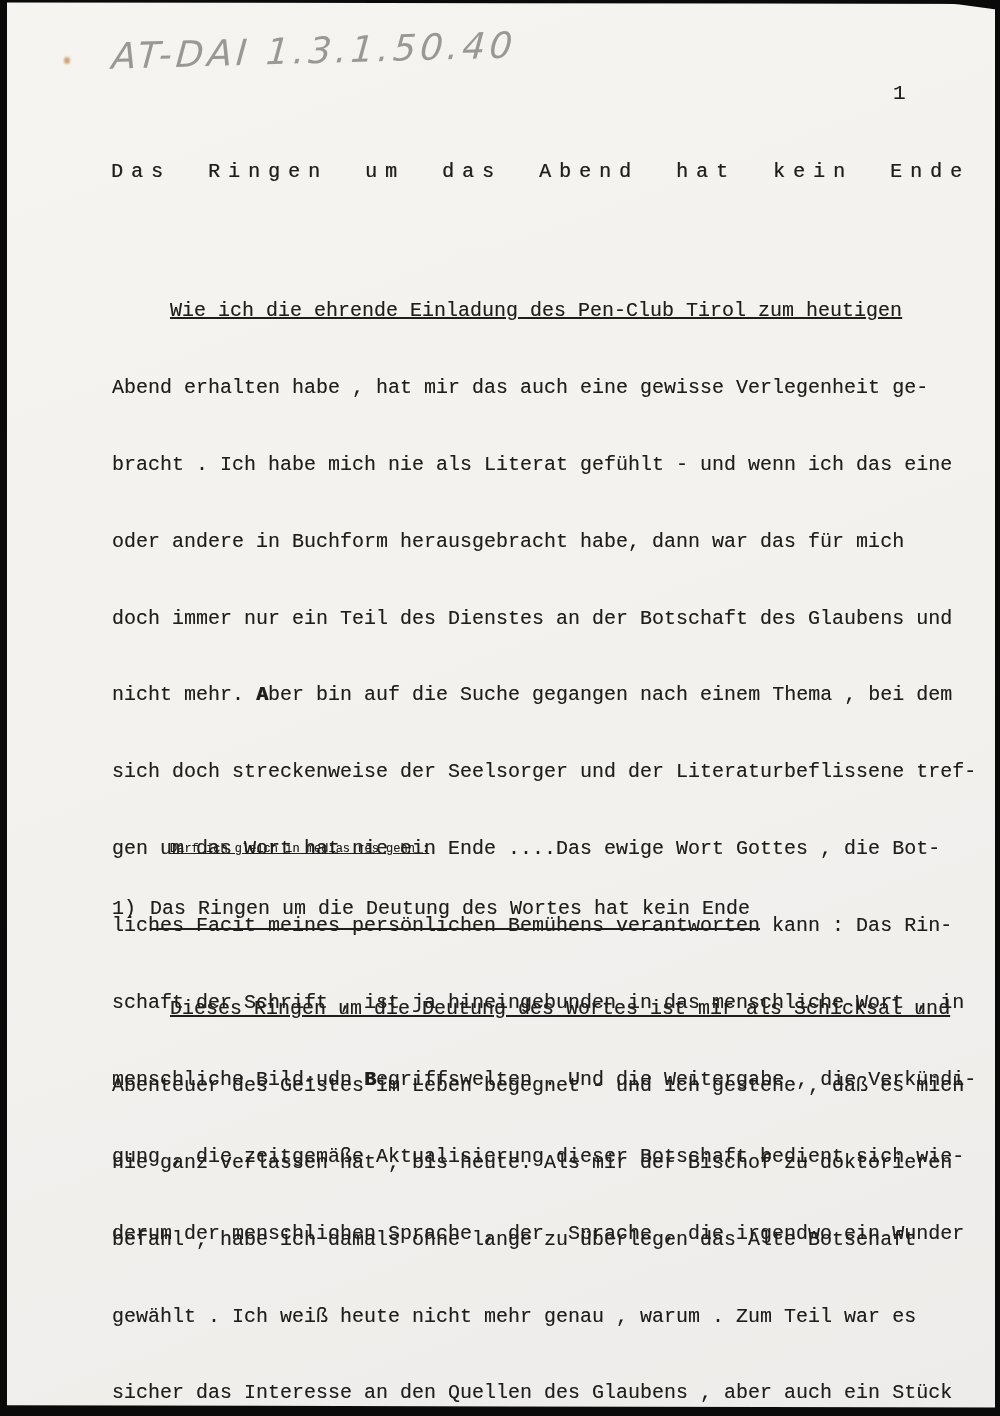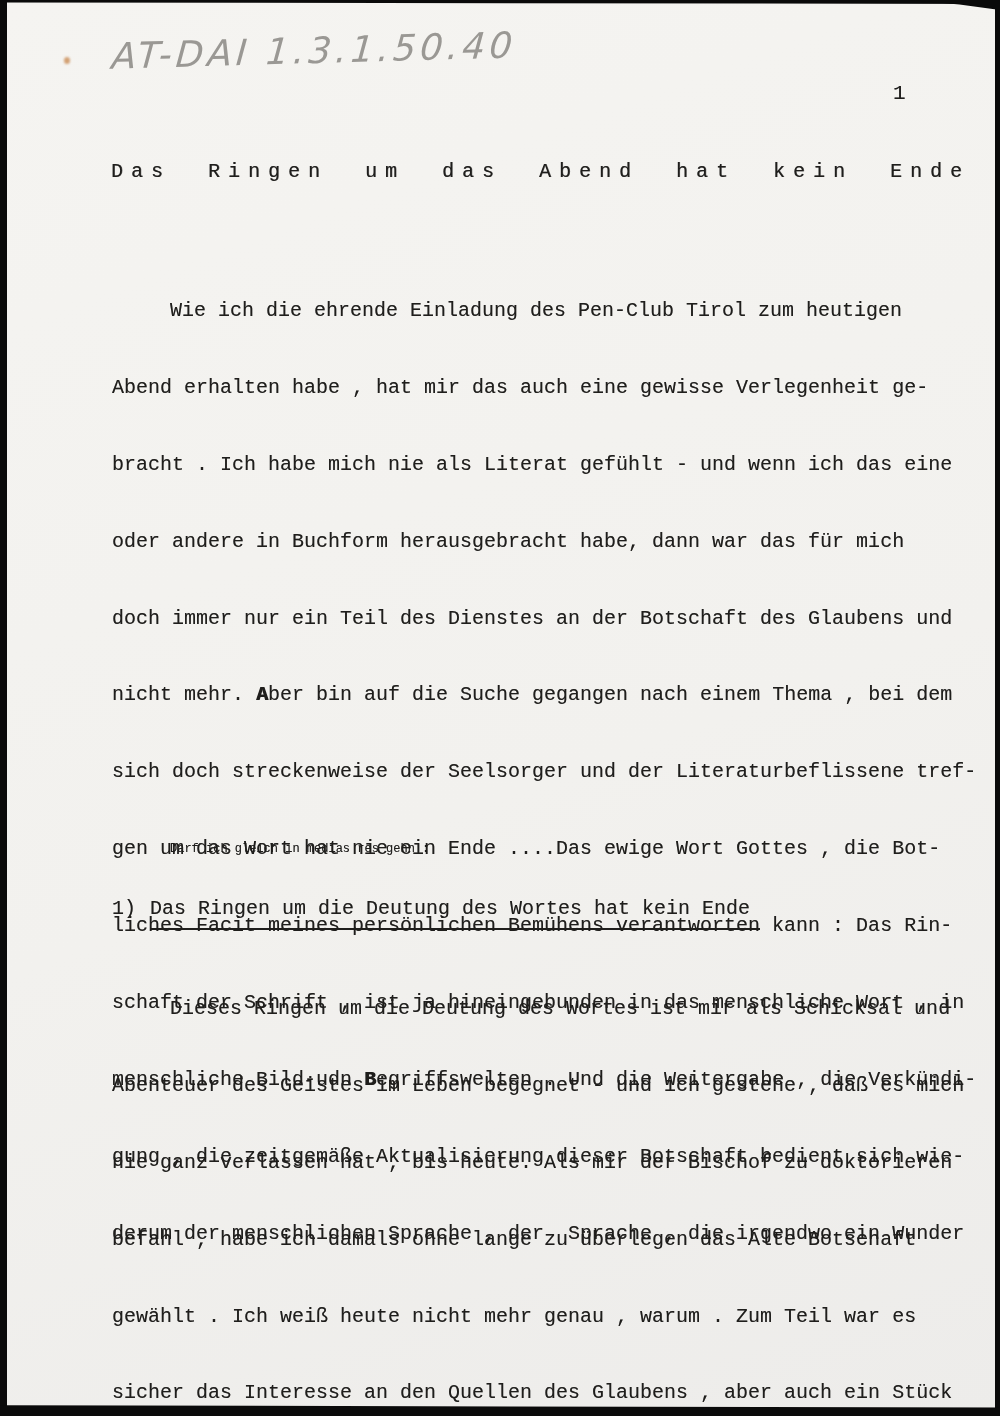--- a/index.html
+++ b/index.html
@@ -50,21 +50,21 @@
   .page-number { position: absolute; left: 893px; top: 82px; font-size: 21px; }
 
   .doc-title { position: absolute; left: 111px; top: 160px; font-size: 20px;
                letter-spacing: 8px; word-spacing: 17px;
                text-shadow: .5px 0 0 rgba(20,20,20,.6); }
 
   .para { position: absolute; left: 112px; font-size: 20px; }
   .para .line { line-height: 30.9px; height: 30.9px; white-space: pre; }
   .para1 { top: 250px; }
   .para2 { top: 948px; }
-  .ind { padding-left: 58px; }
+  .ind { padding-left: 58px; text-decoration: underline; }
 
   .overtype { font-weight: bold; text-shadow: .8px 0 0 currentColor; }
 
   .interlude { position: absolute; left: 112px; top: 834px; font-size: 12px;
                line-height: 30px; }
   .heading { position: absolute; left: 112px; top: 894px; font-size: 20px;
              line-height: 30px; }
   .heading .num { margin-right: 14px; }
   .underl { border-bottom: 2.5px solid var(--ink); padding-bottom: 8px; padding-right: 10px; }
 </style>

